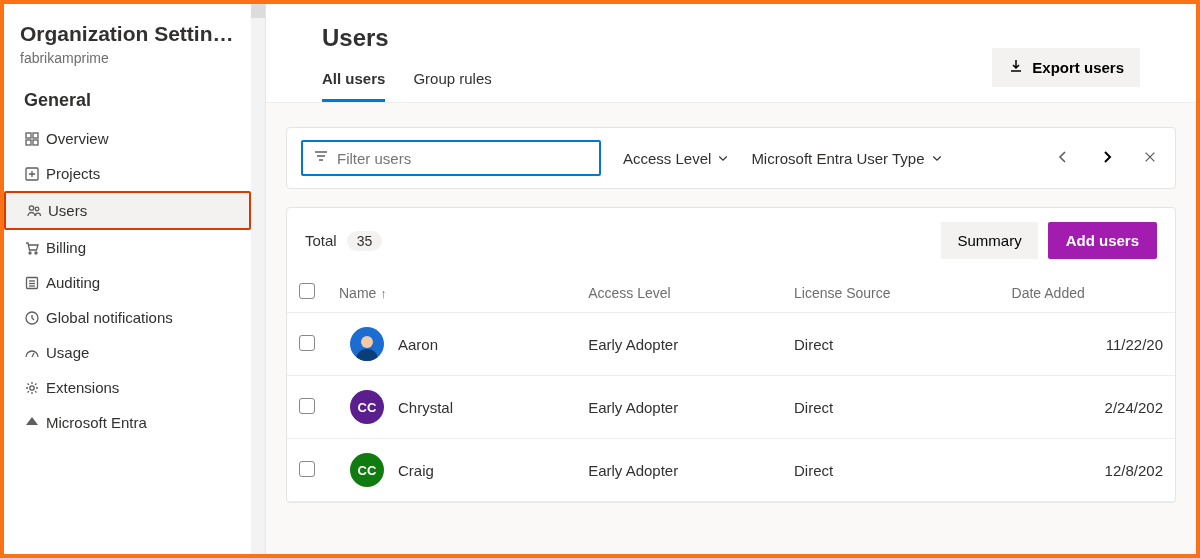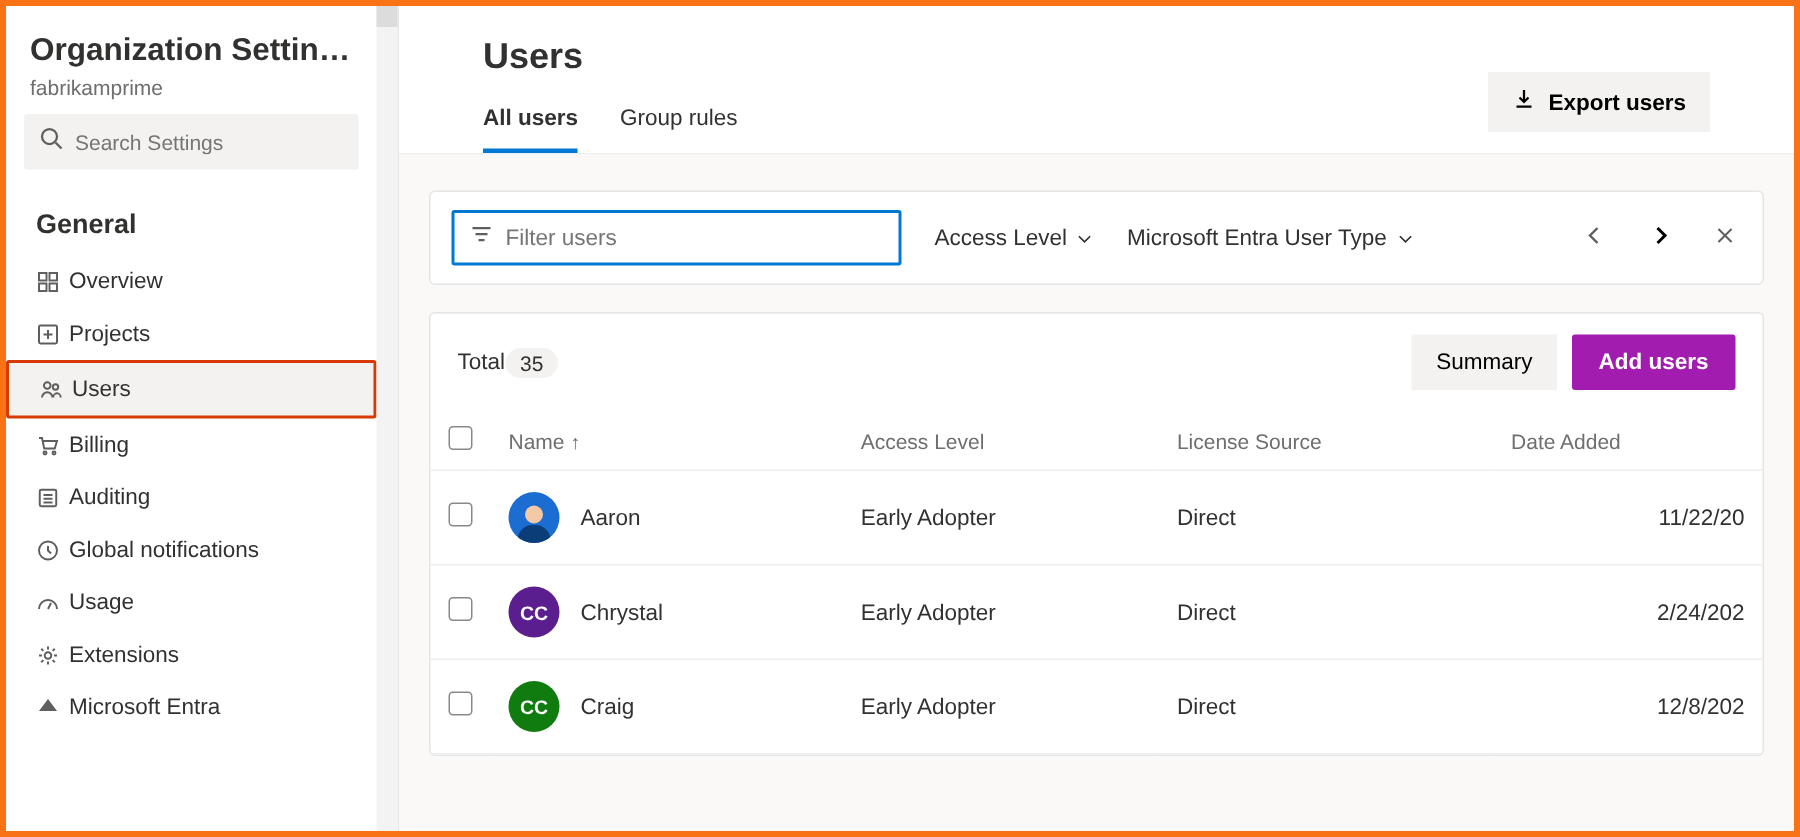--- a/index.html
+++ b/index.html
@@ -108,36 +108,36 @@
     margin: 18px 20px 0 20px;
     background: #fff;
     border: 1px solid #e5e5e5;
     border-radius: 4px;
     overflow: hidden;
   }
   .card-top {
     display:flex; align-items:center; justify-content:space-between;
     padding: 14px 18px;
   }
-  .total { font-size: 15px; display:flex; align-items:center; }
+  .total { font-size: 15px; display:flex; align-items:center; gap:10px; }
   .badge { background:#f3f2f1; border-radius: 10px; padding: 2px 10px; font-size: 14px; }
   .card-actions { display:flex; gap: 10px; }
   .summary-btn { background:#f3f2f1; border:none; padding:10px 16px; font-size:15px; cursor:pointer; }
   .add-btn { background:#a21caf; color:#fff; border:none; padding:10px 18px; font-size:15px; font-weight:700; cursor:pointer; border-radius:2px; }
   table.users { width: 100%; border-collapse: collapse; }
   table.users th {
     text-align: left; font-weight: 400; color:#6e6e6e; font-size: 14px;
     padding: 10px 12px; border-bottom: 1px solid #eee;
   }
   table.users td {
     padding: 14px 12px; border-bottom: 1px solid #eee; font-size: 15px;
     vertical-align: middle;
   }
   .chk { width: 40px; text-align:center; }
-  .name-cell { display:flex; align-items:center; gap: 14px; }
+  .name-cell { display:flex; align-items:center; gap: 14px; margin-left: 11px; }
   .avatar {
     width: 34px; height: 34px; border-radius: 50%;
     display:flex; align-items:center; justify-content:center;
     color:#fff; font-size: 13px; font-weight:600; flex-shrink:0;
   }
   .avatar.img { background:#1b6dd1; position:relative; overflow:hidden; }
   .avatar.img .head{ width:12px;height:12px;background:#f5c9a6;border-radius:50%;position:relative;top:-2px;}
   .avatar.img .body{ width:22px;height:14px;background:#0b3e78;border-radius:10px 10px 0 0;position:absolute;bottom:-2px;}
   input[type="checkbox"]{ width:16px;height:16px; cursor:pointer; border:1px solid #8a8886; border-radius:3px; appearance:none; }
   .sort-arrow { font-size: 13px; margin-left:4px; }
@@ -149,31 +149,20 @@
 <div class="app">
 
   <aside class="sidebar">
     <div class="scroll-gutter">
       <div class="scroll-thumb-up"></div>
     </div>
     <div class="sidebar-inner">
       <div class="org-header">
         <div class="org-title">Organization Settin…</div>
         <div class="org-sub">fabrikamprime</div>
-      </div>
-      <div class="search-wrap">
-        <div class="search-box">
-          <span class="icon">
-            <svg viewBox="0 0 16 16" fill="none" stroke="currentColor" stroke-width="1.5">
-                <circle cx="7" cy="7" r="5"></circle>
-                <line x1="11" y1="11" x2="15" y2="15"></line>
-              </svg>
-          </span>
-          <input type="text" placeholder="Search Settings" style="">
-        </div>
       </div>
       <div class="side-section-title">General</div>
       <ul class="nav" id="nav">
           <li class="nav-item">
             <span class="icon">
               <svg viewBox="0 0 16 16" fill="none" stroke="currentColor" stroke-width="1.3">
                 <rect x="2" y="2" width="5" height="5"></rect>
                 <rect x="9" y="2" width="5" height="5"></rect>
                 <rect x="2" y="9" width="5" height="5"></rect>
                 <rect x="9" y="9" width="5" height="5"></rect>

